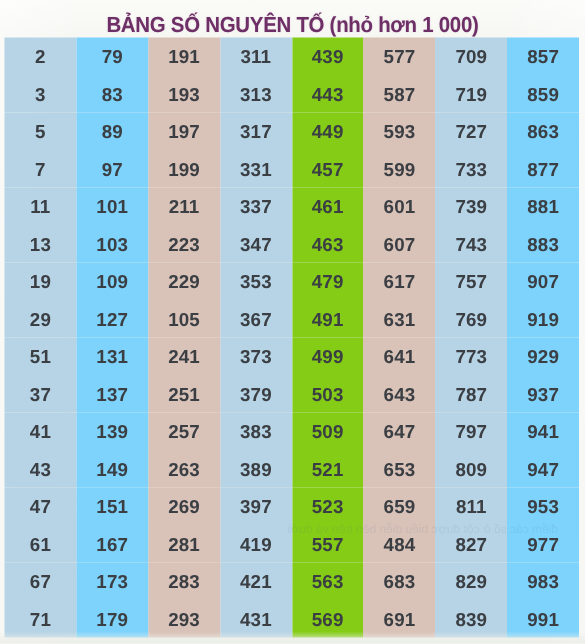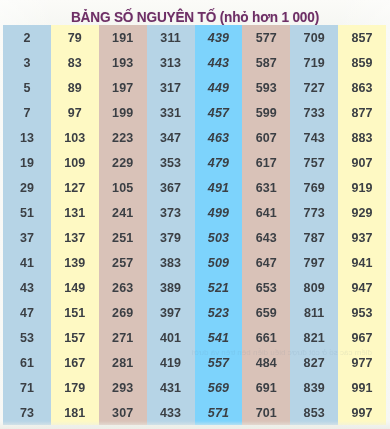--- a/index.html
+++ b/index.html
@@ -69,23 +69,23 @@
     vertical-align: middle;
     font-size: 12.5px;
     font-weight: bold;
     color: #3b3f44;
     padding: 0;
     height: 19px;
     letter-spacing: 0.1px;
   }
   
   td.c-blue   { background: #b6d4e6; }
-  td.c-yellow { background: #fef9c3; }
+  td.c-yellow { background: #7dd3fc; }
   td.c-pink   { background: #d9c2b8; }
-  td.c-green  { background: #7dd3fc; font-style: italic; }
+  td.c-green  { background: #84cc16; }
 
   
   .ghost {
     position: absolute;
     left: 0;
     right: 0;
     bottom: 0;
     height: 86px;
     pointer-events: none;
     opacity: 0.10;
@@ -156,20 +156,30 @@
           <td class="c-blue">7</td>
           <td class="c-yellow">97</td>
           <td class="c-pink">199</td>
           <td class="c-blue">331</td>
           <td class="c-green">457</td>
           <td class="c-pink">599</td>
           <td class="c-blue">733</td>
           <td class="c-yellow">877</td>
         </tr>
         <tr>
+          <td class="c-blue">11</td>
+          <td class="c-yellow">101</td>
+          <td class="c-pink">211</td>
+          <td class="c-blue">337</td>
+          <td class="c-green">461</td>
+          <td class="c-pink">601</td>
+          <td class="c-blue">739</td>
+          <td class="c-yellow">881</td>
+        </tr>
+        <tr>
           <td class="c-blue">13</td>
           <td class="c-yellow">103</td>
           <td class="c-pink">223</td>
           <td class="c-blue">347</td>
           <td class="c-green">463</td>
           <td class="c-pink">607</td>
           <td class="c-blue">743</td>
           <td class="c-yellow">883</td>
         </tr>
         <tr>
@@ -236,57 +246,47 @@
           <td class="c-blue">47</td>
           <td class="c-yellow">151</td>
           <td class="c-pink">269</td>
           <td class="c-blue">397</td>
           <td class="c-green">523</td>
           <td class="c-pink">659</td>
           <td class="c-blue">811</td>
           <td class="c-yellow">953</td>
         </tr>
         <tr>
-          <td class="c-blue">53</td>
-          <td class="c-yellow">157</td>
-          <td class="c-pink">271</td>
-          <td class="c-blue">401</td>
-          <td class="c-green">541</td>
-          <td class="c-pink">661</td>
-          <td class="c-blue">821</td>
-          <td class="c-yellow">967</td>
-        </tr>
-        <tr>
           <td class="c-blue">61</td>
           <td class="c-yellow">167</td>
           <td class="c-pink">281</td>
           <td class="c-blue">419</td>
           <td class="c-green">557</td>
           <td class="c-pink">484</td>
           <td class="c-blue">827</td>
           <td class="c-yellow">977</td>
         </tr>
         <tr>
+          <td class="c-blue">67</td>
+          <td class="c-yellow">173</td>
+          <td class="c-pink">283</td>
+          <td class="c-blue">421</td>
+          <td class="c-green">563</td>
+          <td class="c-pink">683</td>
+          <td class="c-blue">829</td>
+          <td class="c-yellow">983</td>
+        </tr>
+        <tr>
           <td class="c-blue">71</td>
           <td class="c-yellow">179</td>
           <td class="c-pink">293</td>
           <td class="c-blue">431</td>
           <td class="c-green">569</td>
           <td class="c-pink">691</td>
           <td class="c-blue">839</td>
           <td class="c-yellow">991</td>
         </tr>
-        <tr>
-          <td class="c-blue">73</td>
-          <td class="c-yellow">181</td>
-          <td class="c-pink">307</td>
-          <td class="c-blue">433</td>
-          <td class="c-green">571</td>
-          <td class="c-pink">701</td>
-          <td class="c-blue">853</td>
-          <td class="c-yellow">997</td>
-        </tr>
       </tbody>
   </table>
   <div class="ghost">điểm các số ở cột được biểu diễn bên trên và dưới</div>
 </div>
 
 <div id="bottom-fade"></div>
 
 </body></html>

